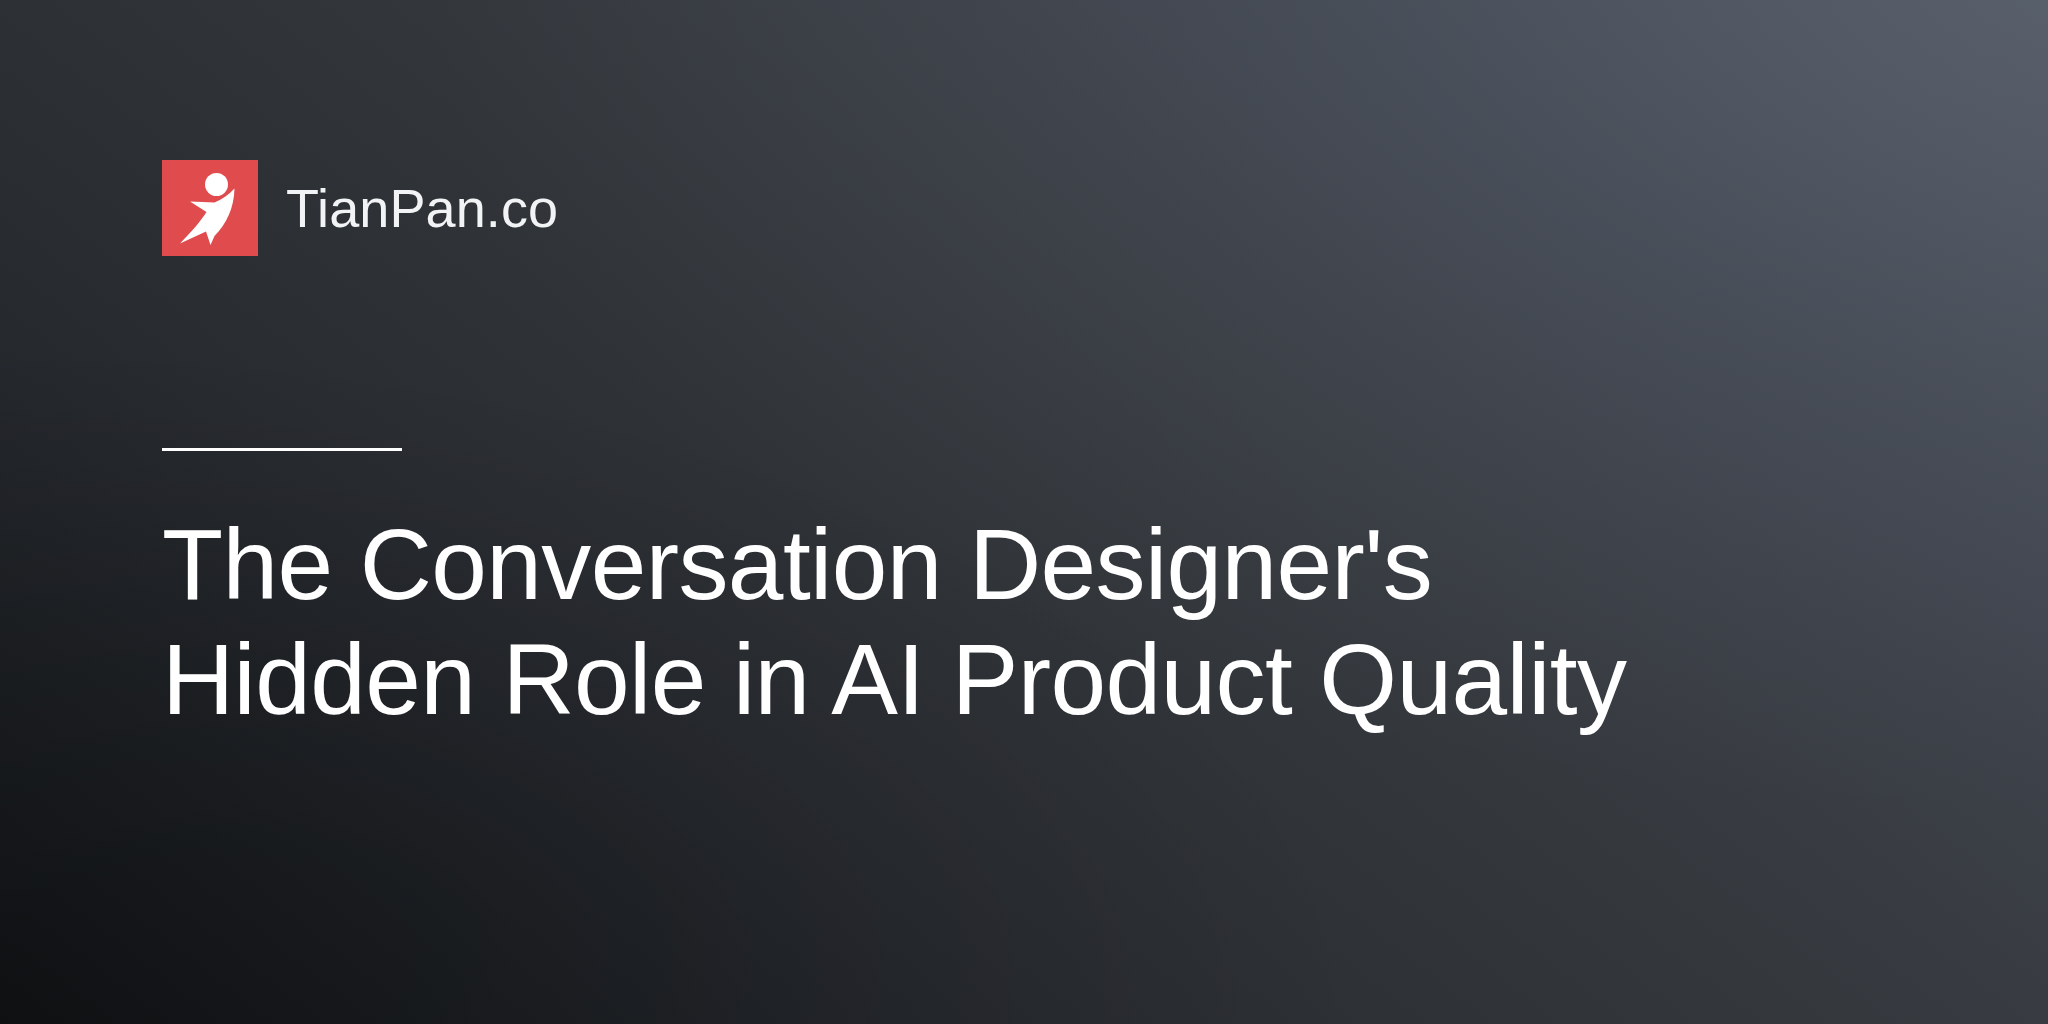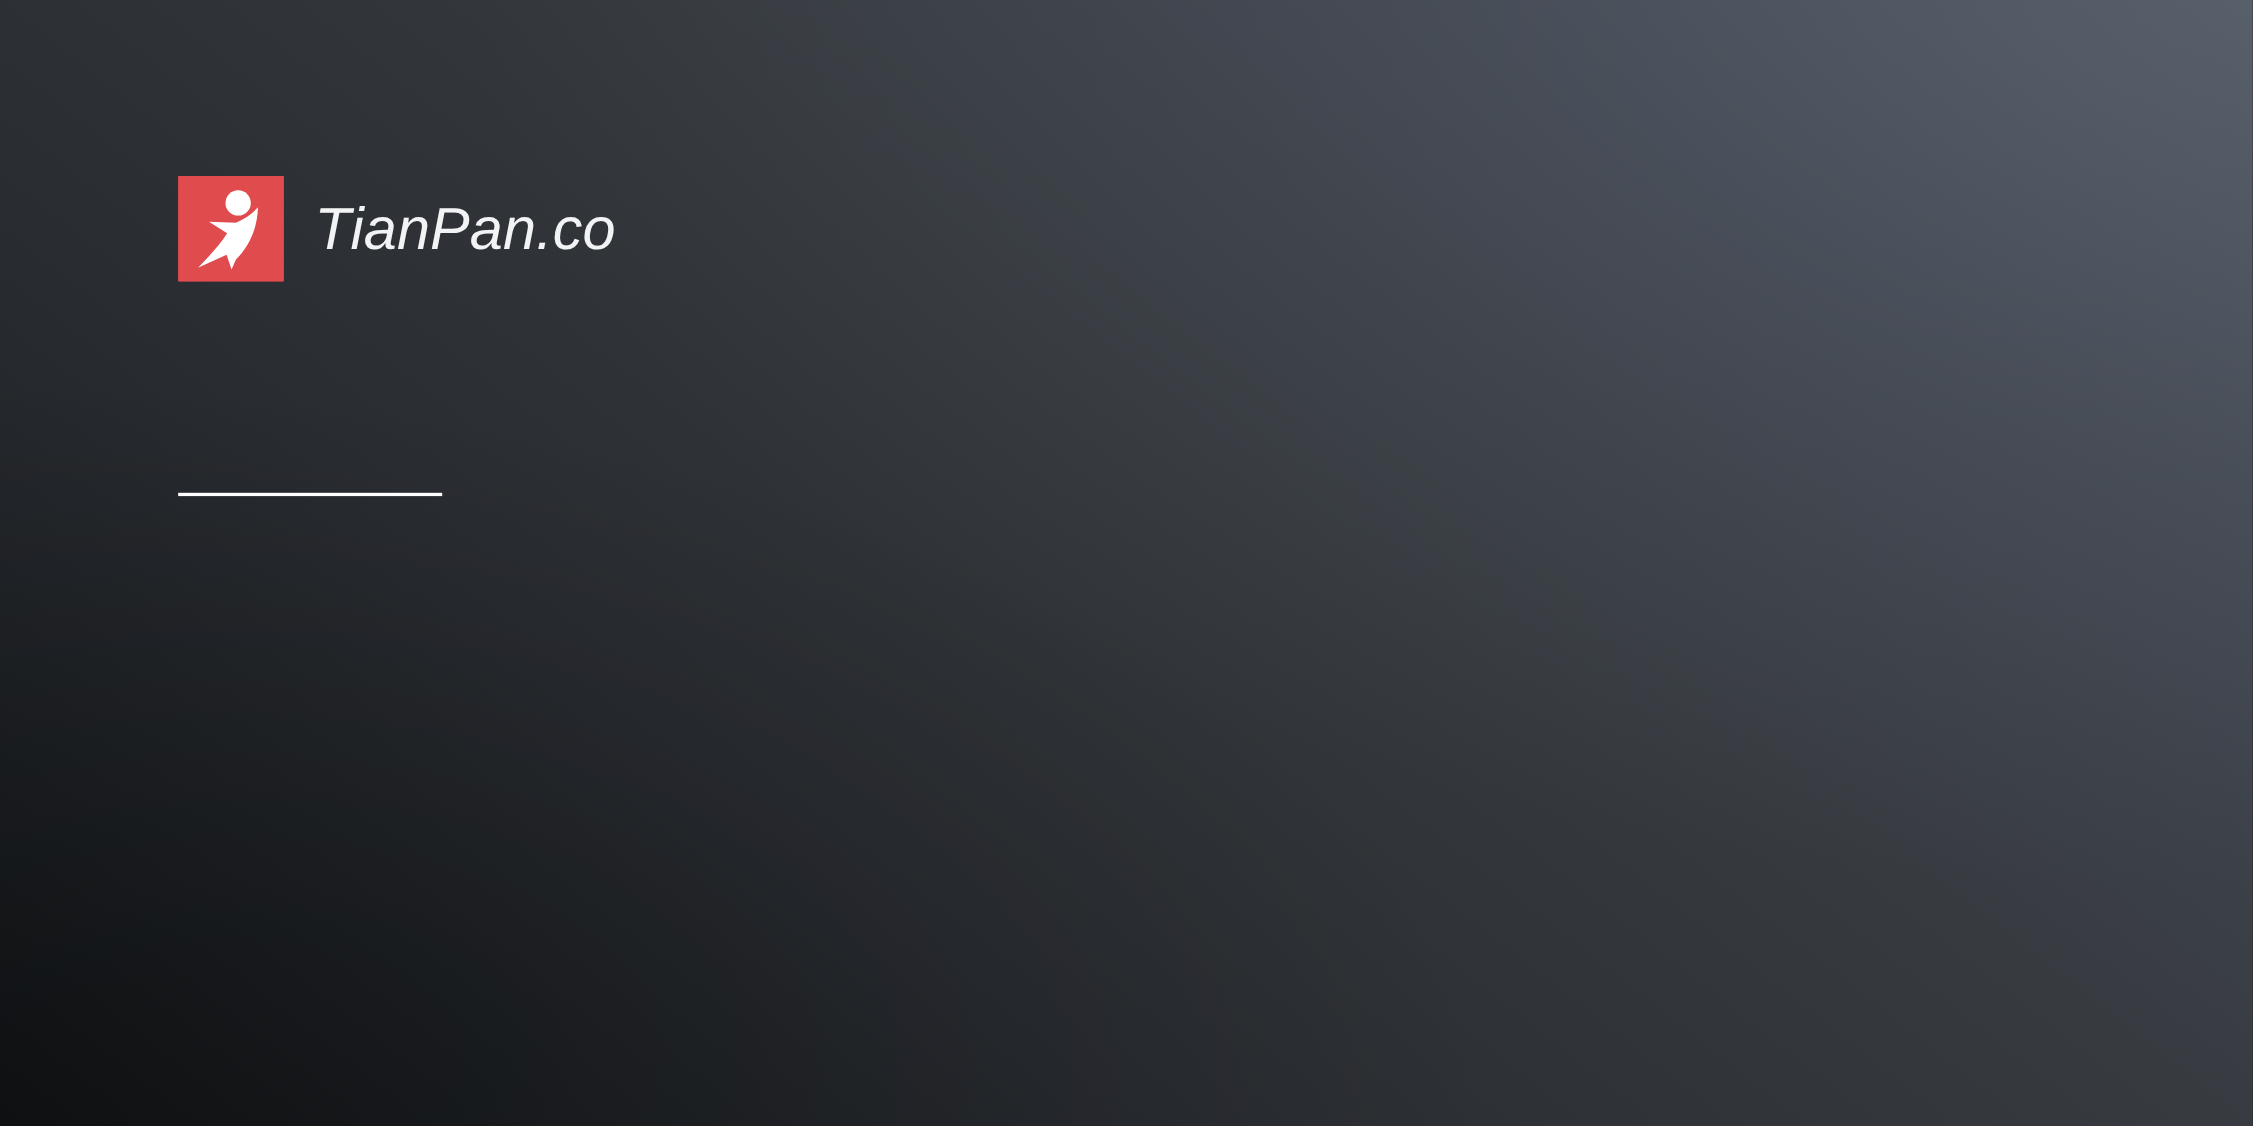--- a/index.html
+++ b/index.html
@@ -73,21 +73,20 @@
     height: 96px;
   }
 
   .brand-name {
     font-size: 54px;
     font-weight: 300;
     letter-spacing: 0.1px;
     color: #f2f3f4;
     line-height: 1;
     white-space: nowrap;
-    font-style: italic;
   }
 
   
   .divider {
     width: 240px;
     height: 3px;
     background: #ffffff;
     margin: 192px 0 0 0;
     border: 0;
   }
@@ -124,15 +123,16 @@
                    L 28.0 41.5
                    L 52.5 42.5
                    C 60.5 39.0, 67.0 34.5, 72.5 28.5 Z" fill="#ffffff"></path>
         </svg>
       </span>
       <span class="brand-name">TianPan.co</span>
     </div>
 
     <hr class="divider">
 
+    <h1 class="headline">The Conversation Designer's Hidden Role in AI Product Quality</h1>
 
   </div>
 </div>
 
 </body></html>

